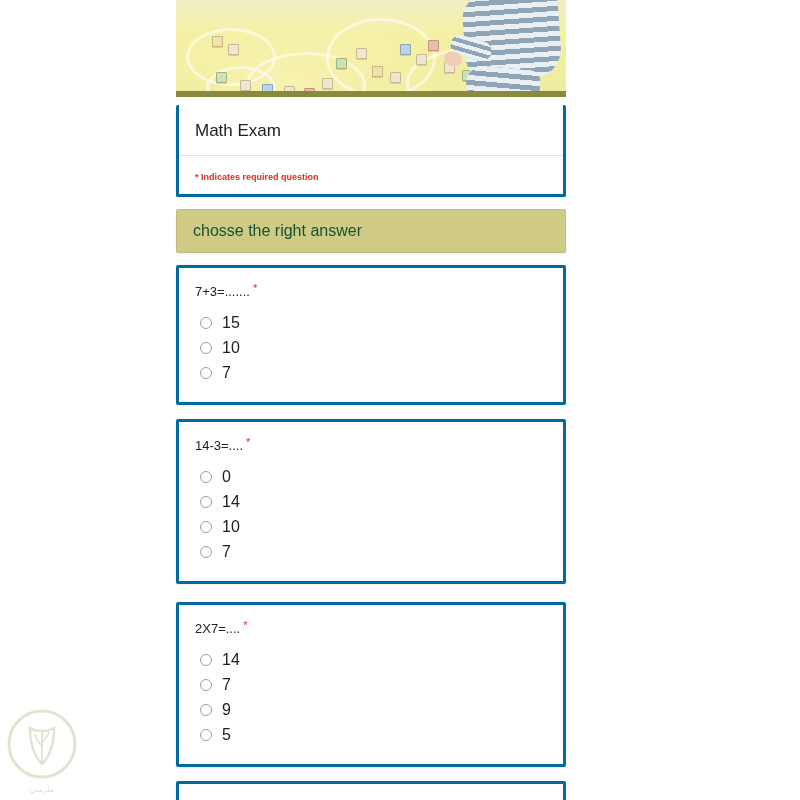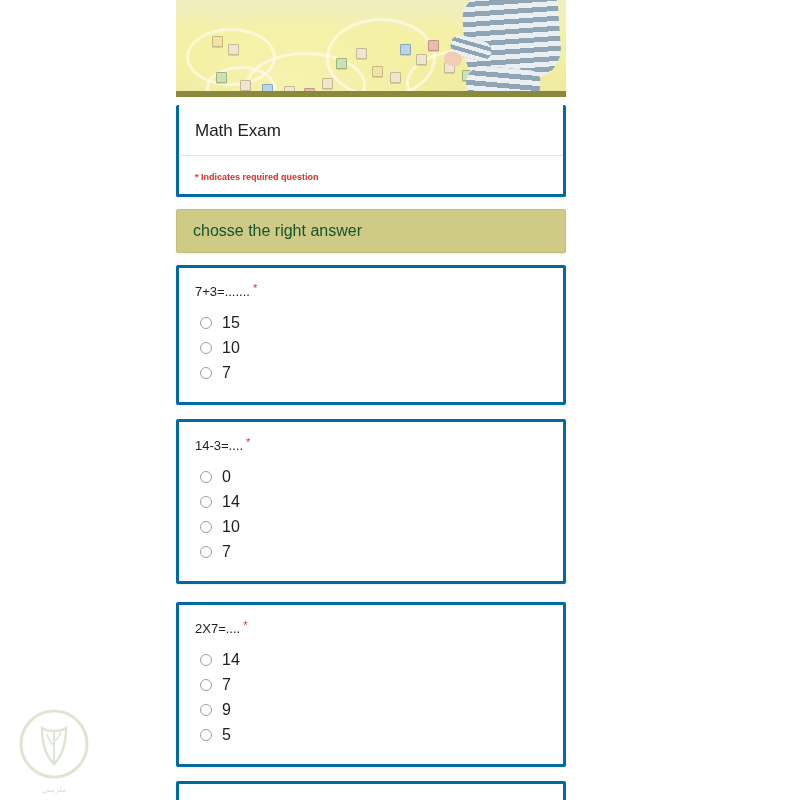--- a/index.html
+++ b/index.html
@@ -181,21 +181,21 @@
     flex: 0 0 auto;
   }
   .opt-label {
     font-size: 16px;
     color: #202124;
   }
 
   
   .watermark {
     position: absolute;
-    left: 16px;
+    left: 4px;
     bottom: 6px;
     width: 76px;
     height: 86px;
     opacity: 0.30;
     pointer-events: none;
     text-decoration: underline;
   }
   .wm-text {
     position: absolute;
     left: 0; bottom: 0;

